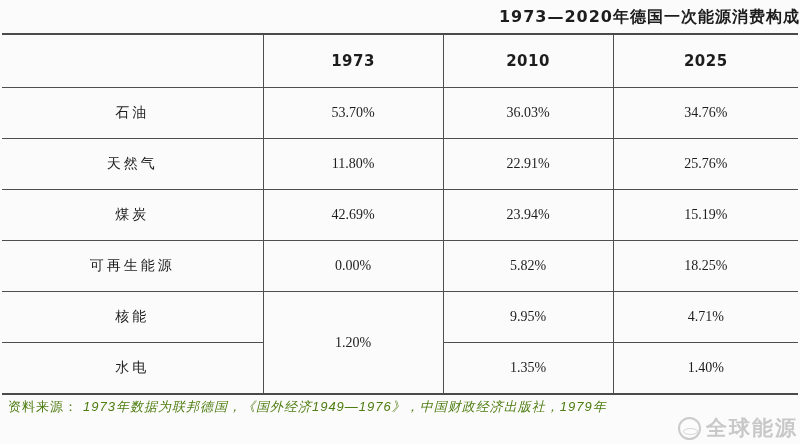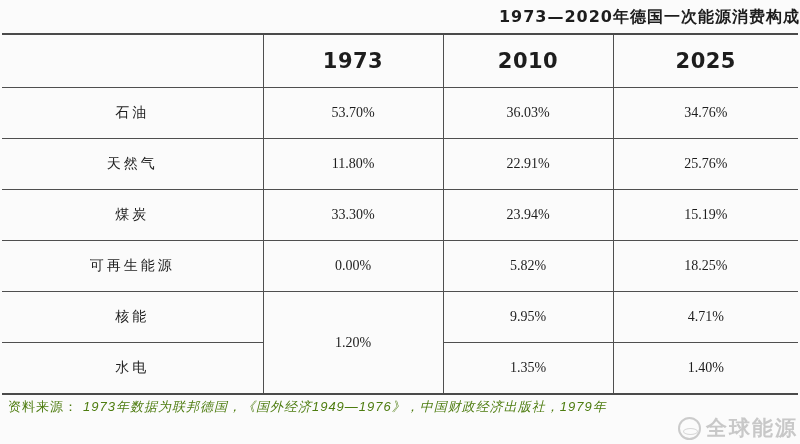--- a/index.html
+++ b/index.html
@@ -18,21 +18,21 @@
     border-top:2px solid #4a4a4a;border-bottom:2px solid #4a4a4a;
   }
   table.energy th, table.energy td{
     padding:0;text-align:center;vertical-align:middle;
     border-bottom:1.5px solid #4f4f4f;
     font-family:"Liberation Serif","DejaVu Serif",serif;
     font-size:14px;font-weight:normal;
   }
   table.energy thead th{
     height:52px;font-family:"DejaVu Sans",sans-serif;
-    font-size:21px;font-weight:600;letter-spacing:0.5px;
+    font-size:15px;font-weight:600;letter-spacing:0.5px;
   }
   table.energy tbody td{height:50px;}
   .vl{border-left:1.5px solid #4f4f4f;}
   .row-label{letter-spacing:3px;font-size:14.5px;}
   .footer{
     position:absolute;left:8px;top:396px;right:2px;display:flex;
     font-size:13px;line-height:21px;color:#4d7c0f;
     letter-spacing:1px;word-spacing:5px;
   }
   .footer-label{white-space:nowrap;margin-right:5px;flex:0 0 auto;}
@@ -86,21 +86,21 @@
         <td class="vl">34.76%</td>
       </tr>
       <tr>
         <td class="row-label">天然气</td>
         <td class="vl">11.80%</td>
         <td class="vl">22.91%</td>
         <td class="vl">25.76%</td>
       </tr>
       <tr>
         <td class="row-label">煤炭</td>
-        <td class="vl">33.30%</td>
+        <td class="vl">42.69%</td>
         <td class="vl">23.94%</td>
         <td class="vl">15.19%</td>
       </tr>
       <tr>
         <td class="row-label">可再生能源</td>
         <td class="vl">0.00%</td>
         <td class="vl">5.82%</td>
         <td class="vl">18.25%</td>
       </tr>
       <tr>

